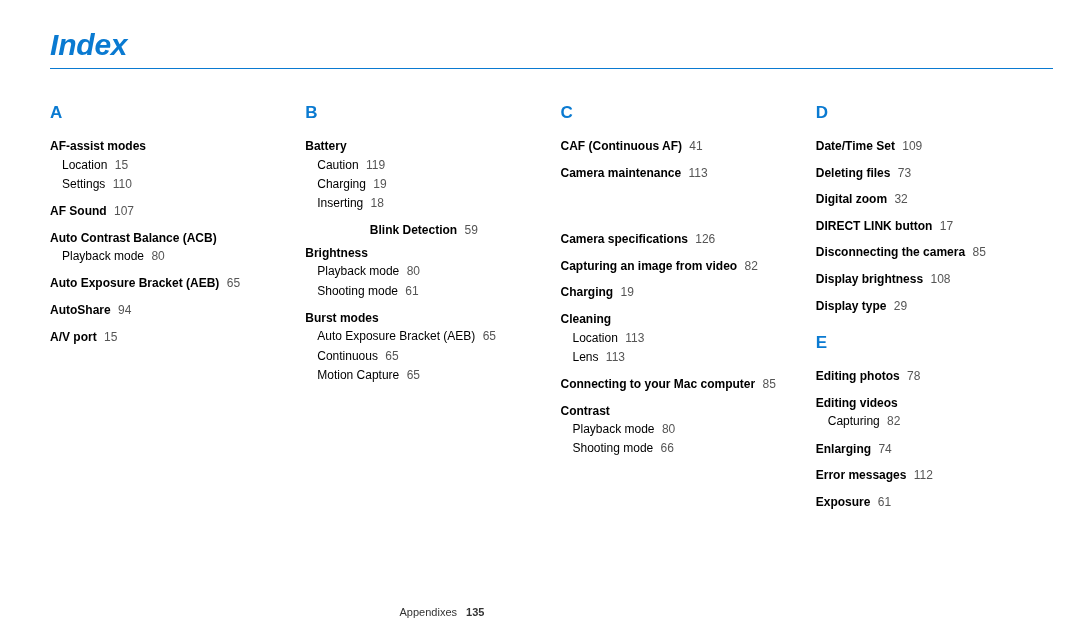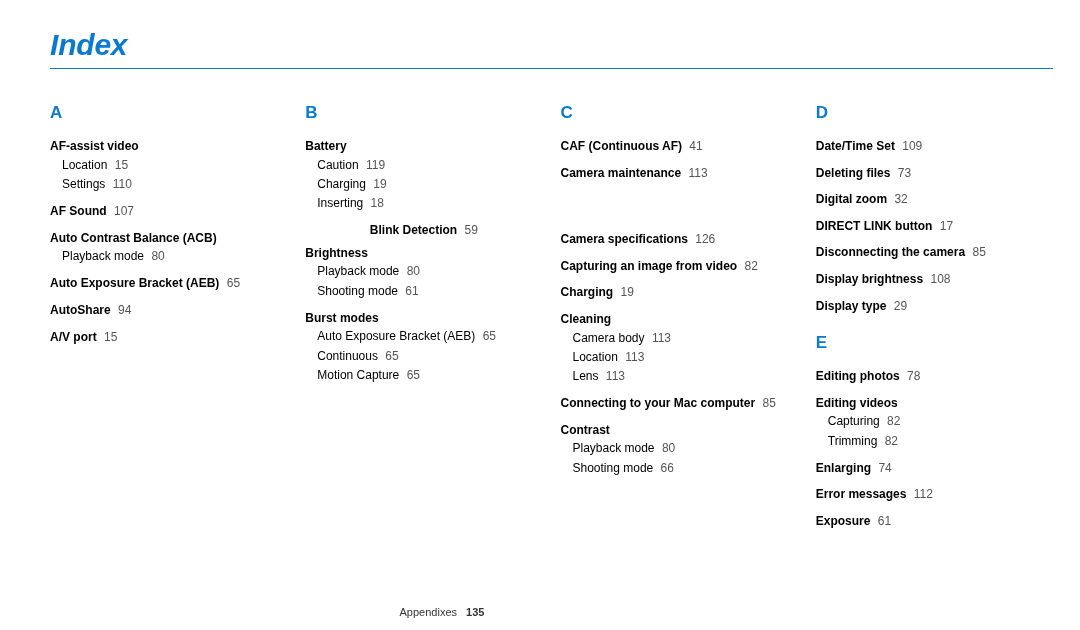--- a/index.html
+++ b/index.html
@@ -19,21 +19,21 @@
 .footer .pno { font-weight:700; margin-left:6px; }
 </style>
 </head>
 <body>
 
 <div class="page">
   <div class="title">Index</div>
   <div class="cols" id="cols">
       <div class="col">
         <div class="sec-head">A</div>
-        <div class="topic has-subs"><span>AF-assist video</span></div>
+        <div class="topic has-subs"><span>AF-assist modes</span></div>
         <div class="subs">
           <div class="sub"><span>Location</span><span class="pg"> 15</span></div>
           <div class="sub"><span>Settings</span><span class="pg"> 110</span></div>
         </div>
         <div class="topic" style="margin-bottom: 8px;"><span>AF Sound</span><span class="pg"> 107</span></div>
         <div class="topic has-subs"><span>Auto Contrast Balance (ACB)</span></div>
         <div class="subs">
           <div class="sub"><span>Playback mode</span><span class="pg"> 80</span></div>
         </div>
         <div class="topic" style="margin-bottom: 8px;"><span>Auto Exposure Bracket (AEB)</span><span class="pg"> 65</span></div>
@@ -63,21 +63,20 @@
       </div>
       <div class="col">
         <div class="sec-head">C</div>
         <div class="topic" style="margin-bottom: 8px;"><span>CAF (Continuous AF)</span><span class="pg"> 41</span></div>
         <div class="topic" style="margin-bottom: 8px;"><span>Camera maintenance</span><span class="pg"> 113</span></div>
         <div class="topic" style="margin-bottom: 8px; margin-top: 48px;"><span>Camera specifications</span><span class="pg"> 126</span></div>
         <div class="topic" style="margin-bottom: 8px;"><span>Capturing an image from video</span><span class="pg"> 82</span></div>
         <div class="topic" style="margin-bottom: 8px;"><span>Charging</span><span class="pg"> 19</span></div>
         <div class="topic has-subs"><span>Cleaning</span></div>
         <div class="subs">
-          <div class="sub"><span>Camera body</span><span class="pg"> 113</span></div>
           <div class="sub"><span>Location</span><span class="pg"> 113</span></div>
           <div class="sub"><span>Lens</span><span class="pg"> 113</span></div>
         </div>
         <div class="topic" style="margin-bottom: 8px;"><span>Connecting to your Mac computer</span><span class="pg"> 85</span></div>
         <div class="topic has-subs"><span>Contrast</span></div>
         <div class="subs">
           <div class="sub"><span>Playback mode</span><span class="pg"> 80</span></div>
           <div class="sub"><span>Shooting mode</span><span class="pg"> 66</span></div>
         </div>
       </div>
@@ -88,21 +87,20 @@
         <div class="topic" style="margin-bottom: 8px;"><span>Digital zoom</span><span class="pg"> 32</span></div>
         <div class="topic" style="margin-bottom: 8px;"><span>DIRECT LINK button</span><span class="pg"> 17</span></div>
         <div class="topic" style="margin-bottom: 8px;"><span>Disconnecting the camera</span><span class="pg"> 85</span></div>
         <div class="topic" style="margin-bottom: 8px;"><span>Display brightness</span><span class="pg"> 108</span></div>
         <div class="topic" style="margin-bottom: 8px;"><span>Display type</span><span class="pg"> 29</span></div>
         <div class="sec-head spaced">E</div>
         <div class="topic" style="margin-bottom: 8px;"><span>Editing photos</span><span class="pg"> 78</span></div>
         <div class="topic has-subs"><span>Editing videos</span></div>
         <div class="subs">
           <div class="sub"><span>Capturing</span><span class="pg"> 82</span></div>
-          <div class="sub"><span>Trimming</span><span class="pg"> 82</span></div>
         </div>
         <div class="topic" style="margin-bottom: 8px;"><span>Enlarging</span><span class="pg"> 74</span></div>
         <div class="topic" style="margin-bottom: 8px;"><span>Error messages</span><span class="pg"> 112</span></div>
         <div class="topic" style="margin-bottom: 0;"><span>Exposure</span><span class="pg"> 61</span></div>
       </div>
     </div>
 </div>
 
 <div class="footer">
   <span>Appendixes</span>

